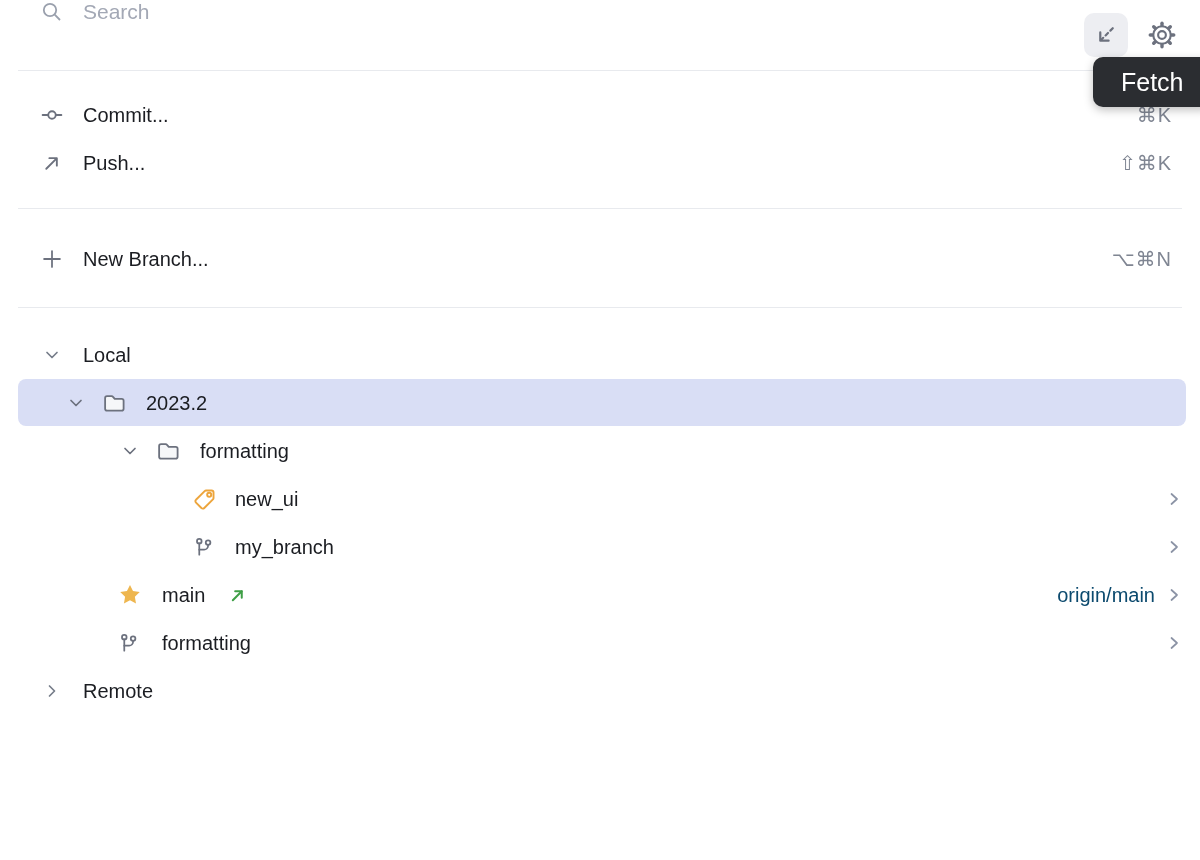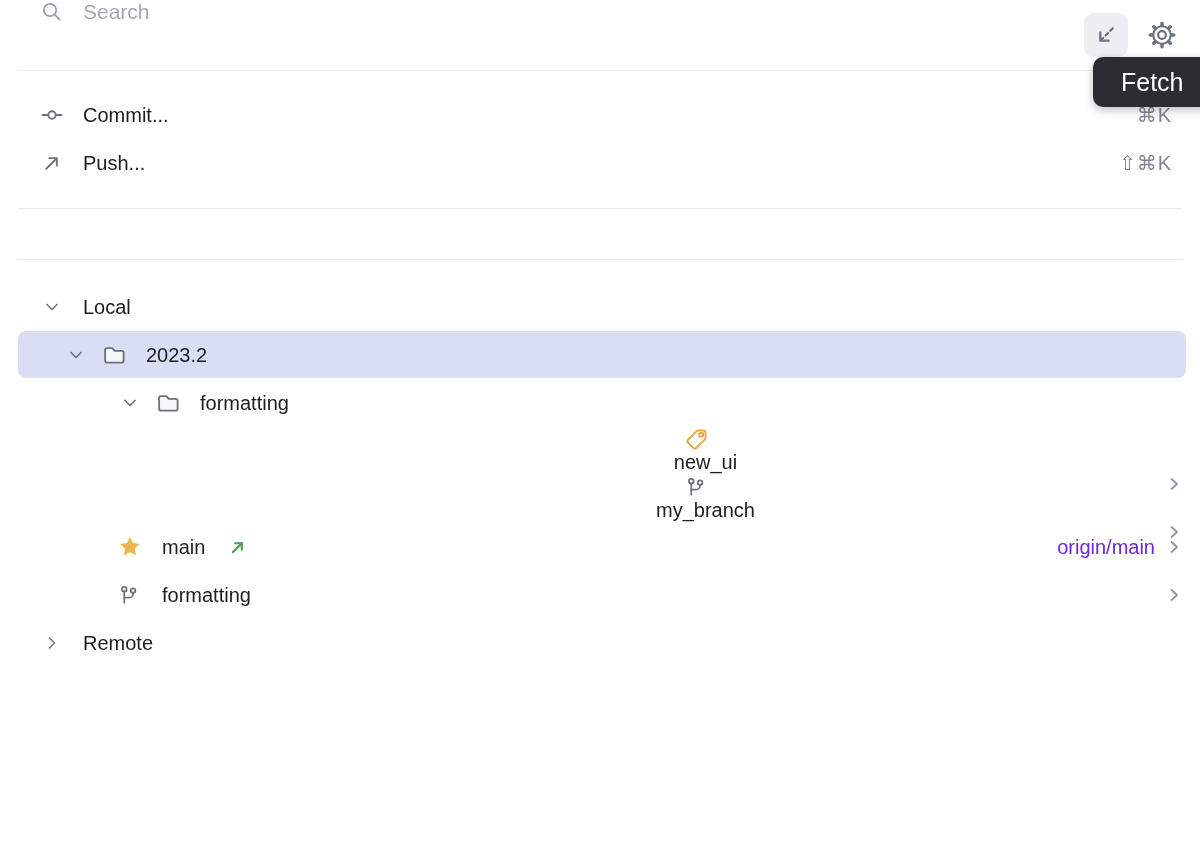--- a/index.html
+++ b/index.html
@@ -26,33 +26,33 @@
   .label { margin-left:19px; font-size:20px; color:#1b1d22; white-space:nowrap; }
   .shortcut { margin-left:auto; margin-right:28px; font-size:20px; color:#7f8592; letter-spacing:1px; }
 
   .sec-actions { padding:20px 0 21px 0; }
   .sec-branchops { padding:26px 0 24px 0; }
   .sec-tree { padding:23px 0 0 0; }
 
   .row.pl40 { padding-left:40px; }
   .row.pl80 { padding-left:64px; }
   .row.pl118 { padding-left:118px; }
-  .row.pl193 { padding-left:193px;flex-direction:column; }
+  .row.pl193 { padding-left:193px; }
   .ic.gap14 { margin-left:14px; }
   .label.gap20 { margin-left:20px; }
   .label.gap18 { margin-left:18px; }
 
   .row.selected::before {
     content:""; position:absolute; left:18px; right:14px; top:0; bottom:1px;
     background:#d9def5; border-radius:8px; z-index:-1;
   }
 
   .outgoing-arrow { margin-left:24px; width:17px; height:17px; display:inline-flex; }
   .trail { margin-left:auto; display:flex; align-items:center; }
-  .trail-label { font-size:20px; color:#6d28d9; margin-right:9px; }
+  .trail-label { font-size:20px; color:#0c4a6e; margin-right:9px; }
   .trail-chevron { width:20px; height:20px; margin-right:16px; display:flex; align-items:center; justify-content:center; }
 
   
   .tooltip {
     position:absolute; left:1093px; top:57px; height:50px; width:120px;
     background:#2b2d31; border-radius:10px; z-index:10;
     display:flex; align-items:center; box-shadow:0 3px 10px rgba(0,0,0,.25);
   }
   .tooltip-text { color:#ffffff; font-size:25px; margin-left:28px; }
 
@@ -119,20 +119,30 @@
           <path d="M7.6 5.6 H14.4 V12.4"></path>
       </svg>
     </span>
     <span class="label">Push...</span>
     <span class="shortcut">⇧⌘K</span>
   </div>
 </div>
 <div class="divider"></div>
 
 <div class="sec-branchops">
+  <div class="row pl40">
+    <span class="ic">
+      <svg width="22" height="22" viewBox="0 0 20 20" fill="none" stroke="#6c717e" stroke-width="1.6" stroke-linecap="round">
+        <line x1="10" y1="2.8" x2="10" y2="17.2"></line>
+          <line x1="2.8" y1="10" x2="17.2" y2="10"></line>
+      </svg>
+    </span>
+    <span class="label">New Branch...</span>
+    <span class="shortcut">⌥⌘N</span>
+  </div>
 </div>
 <div class="divider"></div>
 
 <div class="sec-tree">
 
 
   <div class="row pl40">
     <span class="ic">
       <svg width="20" height="20" viewBox="0 0 20 20" fill="none" stroke="#767d8a" stroke-width="1.7" stroke-linecap="round" stroke-linejoin="round">
           <path d="M5 7.5 L10 12.5 L15 7.5"></path>

